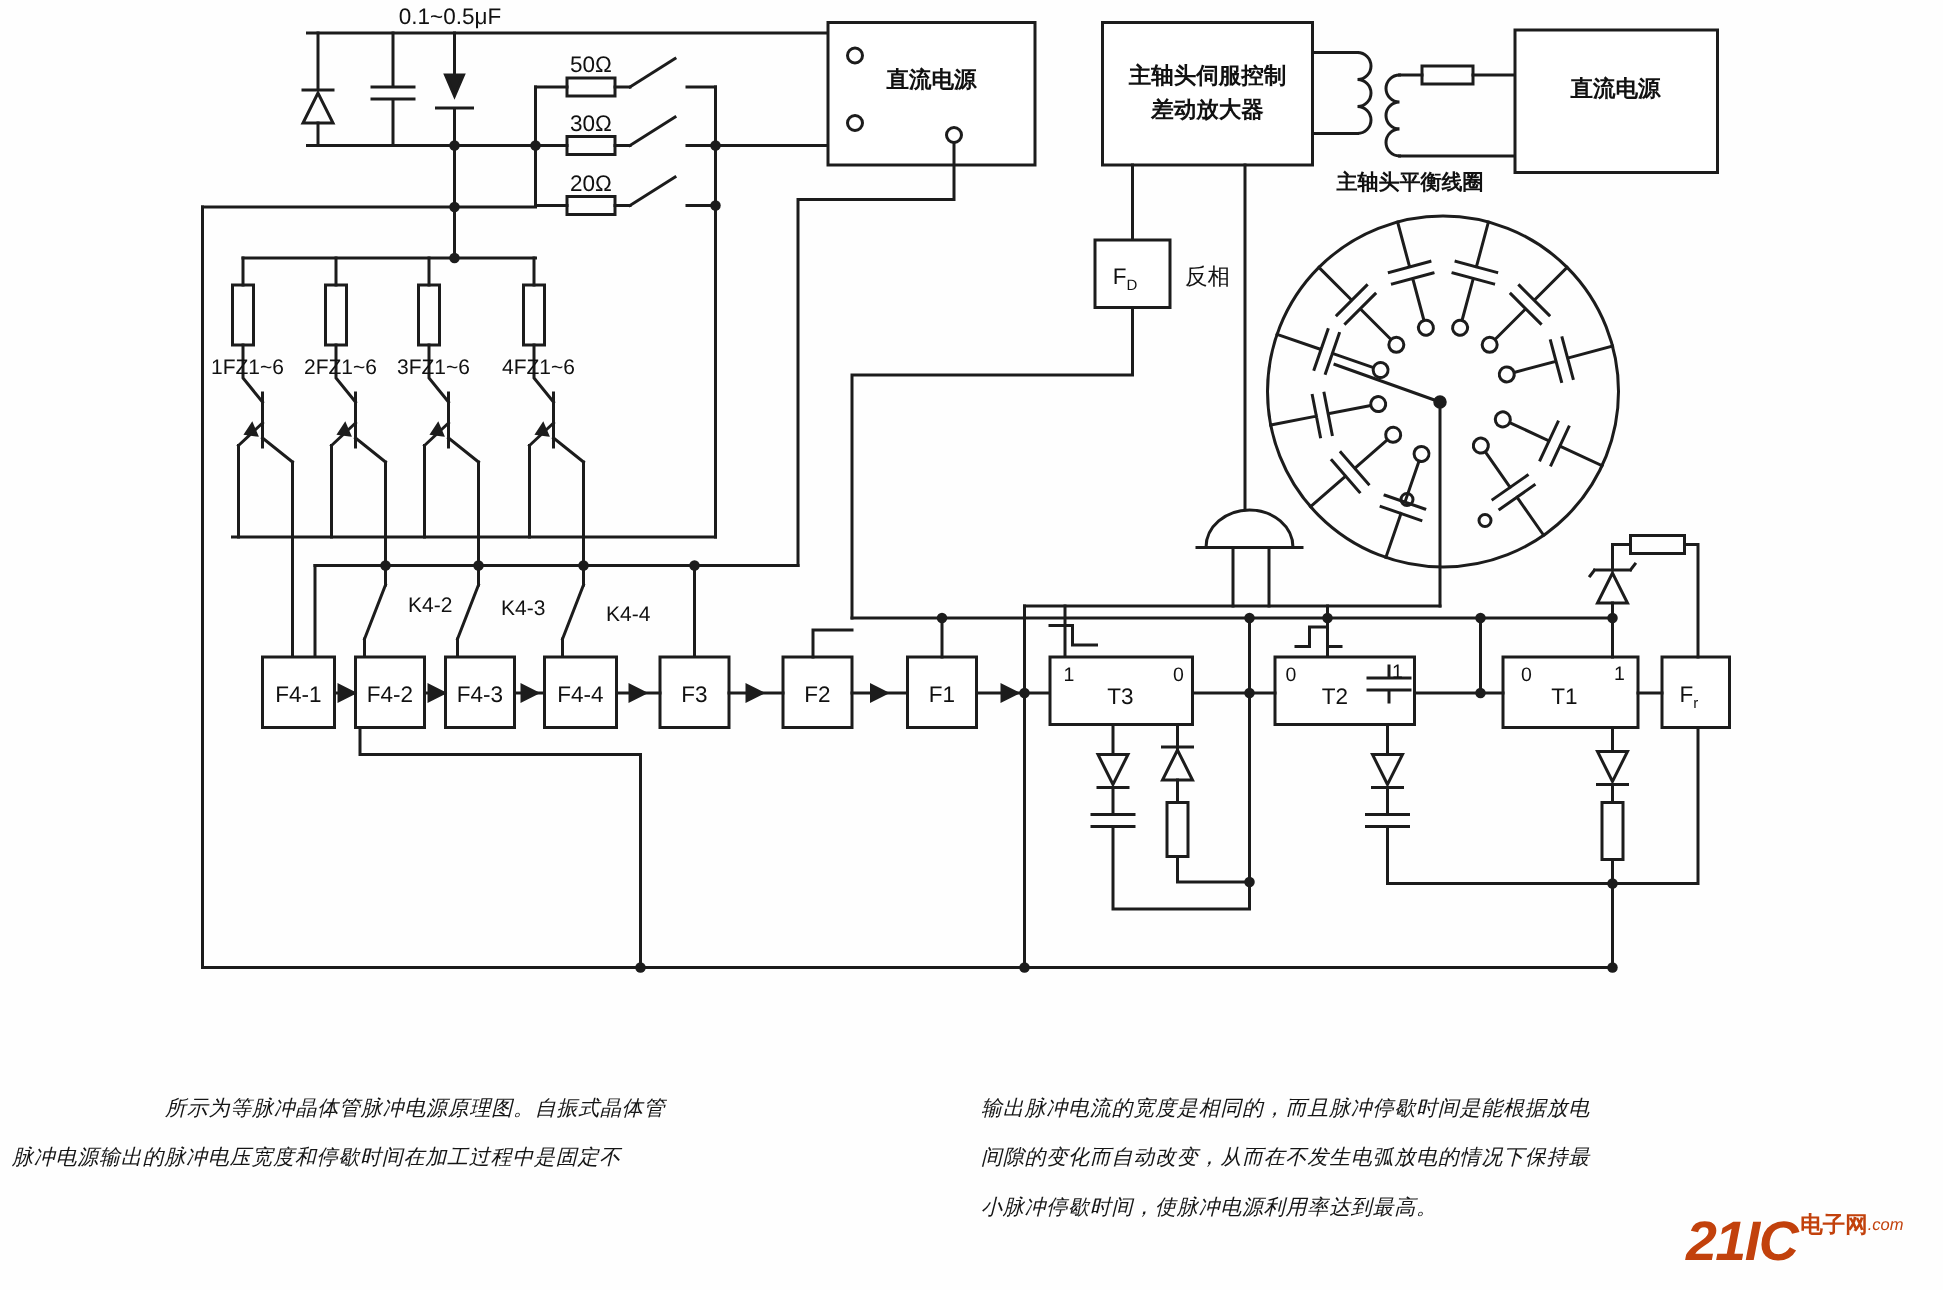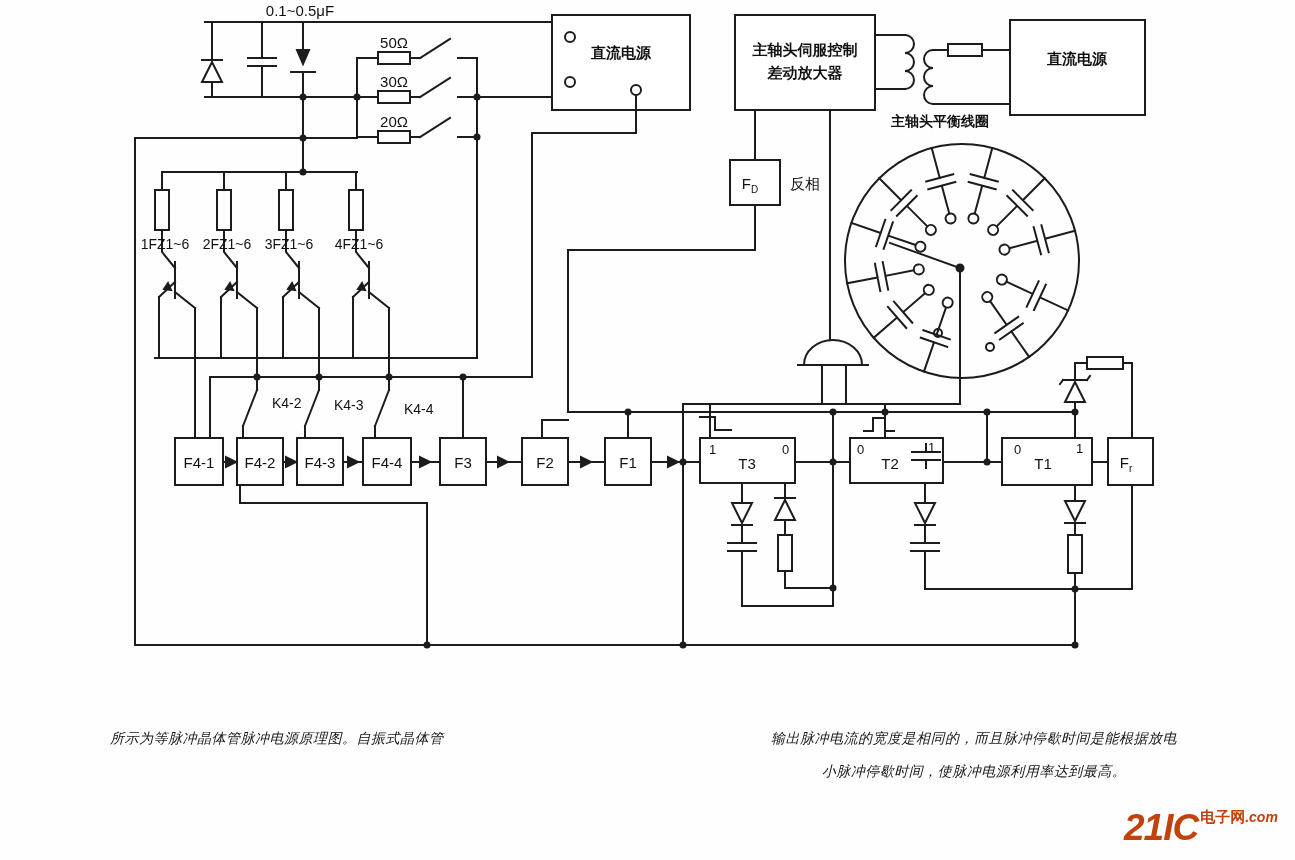--- a/index.html
+++ b/index.html
@@ -3,26 +3,26 @@
 <meta charset="utf-8">
 <style>
   html,body{margin:0;padding:0;background:#ffffff;}
   body{width:1295px;height:860px;position:relative;font-family:"Liberation Sans",sans-serif;overflow:hidden;}
   #stage{position:absolute;left:0;top:0;width:1295px;height:860px;background:#fefefe;}
   svg text{fill:#111;}
   .cap-col{position:absolute;top:722px;color:#151515;}
   .cap-col .ln{font-size:14px;line-height:33px;white-space:nowrap;letter-spacing:0.5px;font-style:italic;}
   .cap-col .indent{padding-left:102px;}
   #leftcol{left:8px;width:636px;}
-  #rightcol{left:654px;width:640px;text-align:center;}
+  #rightcol{left:654px;width:640px;}
   #wm{position:absolute;left:1124px;top:810px;display:flex;align-items:flex-start;color:#c2410c;user-select:none;}
   #wm .big{font-size:37px;font-weight:bold;font-style:italic;letter-spacing:-1px;line-height:36px;}
   #wm .stack{display:flex;margin-left:2px;line-height:14px;}
   #wm .cn{font-size:15px;font-weight:bold;}
-  #wm .com{font-size:14px;font-weight:bold;font-style:italic;}
+  #wm .com{font-size:11px;font-weight:normal;font-style:italic;}
 </style>
 </head>
 <body>
 
 <div id="stage">
 
 <svg width="1295" height="710" viewBox="0 0 1295 710" font-family="Liberation Sans, sans-serif">
   <g stroke="#1c1c1c" stroke-width="2" fill="none" stroke-linecap="square">
 
     <path d="M205,22 H558 V37 H564"></path>
@@ -296,23 +296,25 @@
     <text x="1043" y="469" text-anchor="middle">T1</text>
     <text x="1014" y="454" font-size="13">0</text>
     <text x="1076" y="453" font-size="13">1</text>
     <text x="1126" y="468" text-anchor="middle"><tspan>F</tspan><tspan dy="4" font-size="10">r</tspan></text>
   </g>
 </svg>
 
   
   <div id="leftcol" class="cap-col">
     <div class="ln indent">所示为等脉冲晶体管脉冲电源原理图。自振式晶体管</div>
+    <div class="ln">脉冲电源输出的脉冲电压宽度和停歇时间在加工过程中是固定不</div>
   </div>
   <div id="rightcol" class="cap-col">
     <div class="ln">输出脉冲电流的宽度是相同的，而且脉冲停歇时间是能根据放电</div>
+    <div class="ln">间隙的变化而自动改变，从而在不发生电弧放电的情况下保持最</div>
     <div class="ln">小脉冲停歇时间，使脉冲电源利用率达到最高。</div>
   </div>
 
   
   <div id="wm">
     <span class="big">21IC</span>
     <span class="stack">
       <span class="cn">电子网</span>
       <span class="com">.com</span>
     </span>

